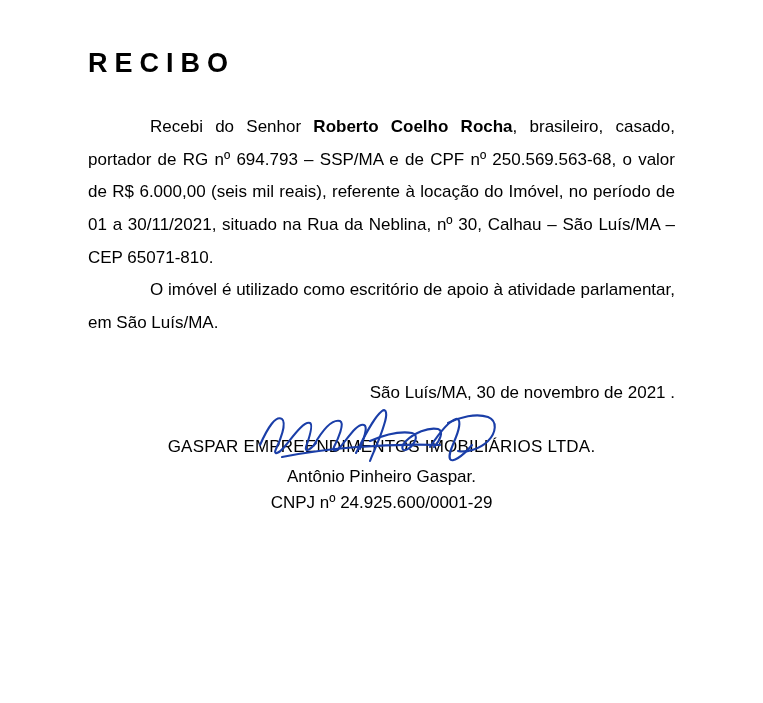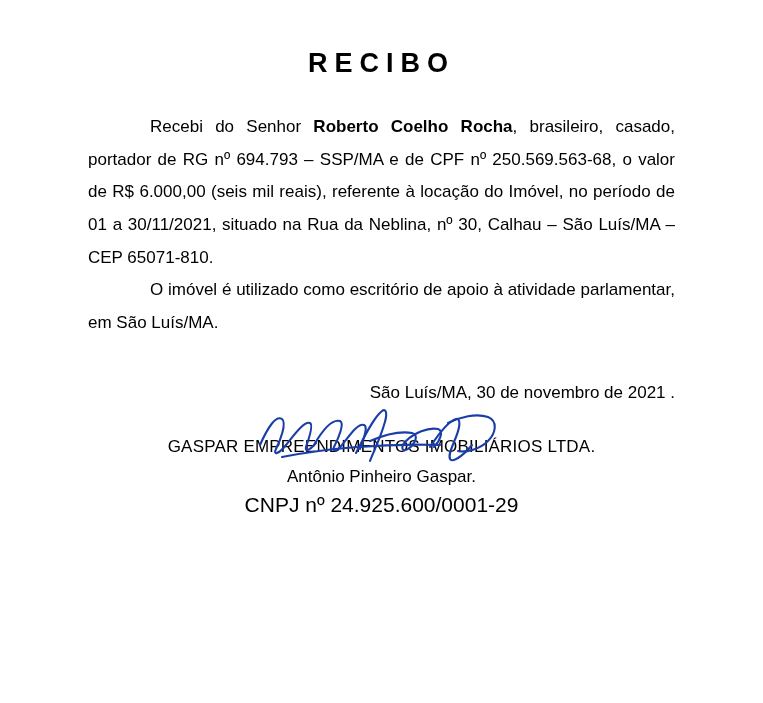--- a/index.html
+++ b/index.html
@@ -16,21 +16,21 @@
     overflow: hidden;
   }
   .page {
     width: 763px;
     height: 703px;
     position: relative;
     box-sizing: border-box;
     padding: 0 88px;
   }
   .doc-title {
-    text-align: center;
+    text-align: left;
     font-size: 27px;
     font-weight: bold;
     letter-spacing: 7px;
     margin-top: 48px;
     color: #000;
   }
   .amount {
     text-align: center;
     font-size: 17px;
     margin-top: 90px;
@@ -66,21 +66,21 @@
   }
   .sig-line1 {
     font-size: 17px;
     letter-spacing: 0.2px;
   }
   .sig-line2 {
     font-size: 17px;
     margin-top: 10px;
   }
   .sig-line3 {
-    font-size: 21px;
+    font-size: 17px;
     margin-top: 6px;
   }
   .scribble {
     position: absolute;
     left: 50%;
     transform: translateX(-50%);
     top: -40px;
     width: 260px;
     height: 70px;
     pointer-events: none;

